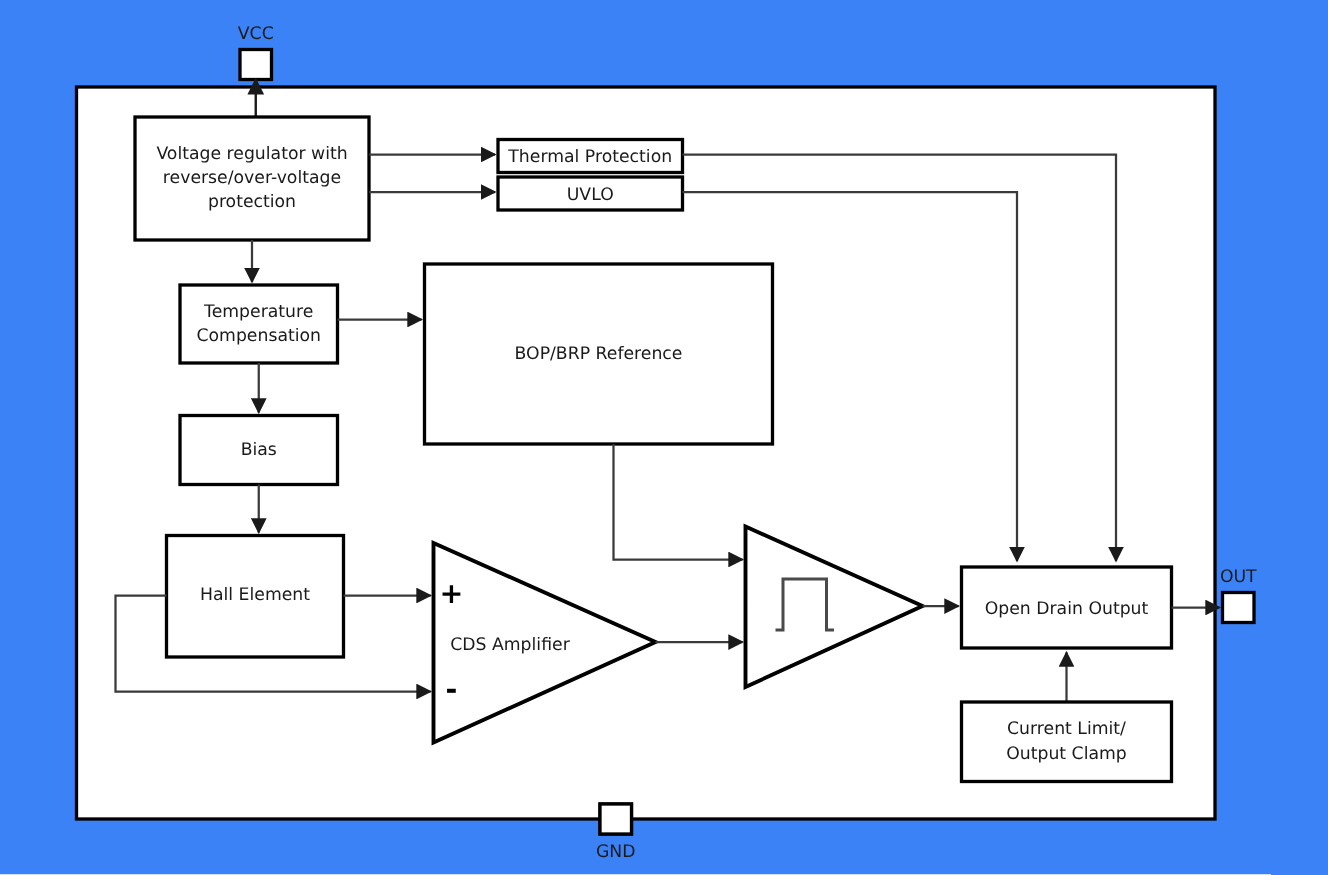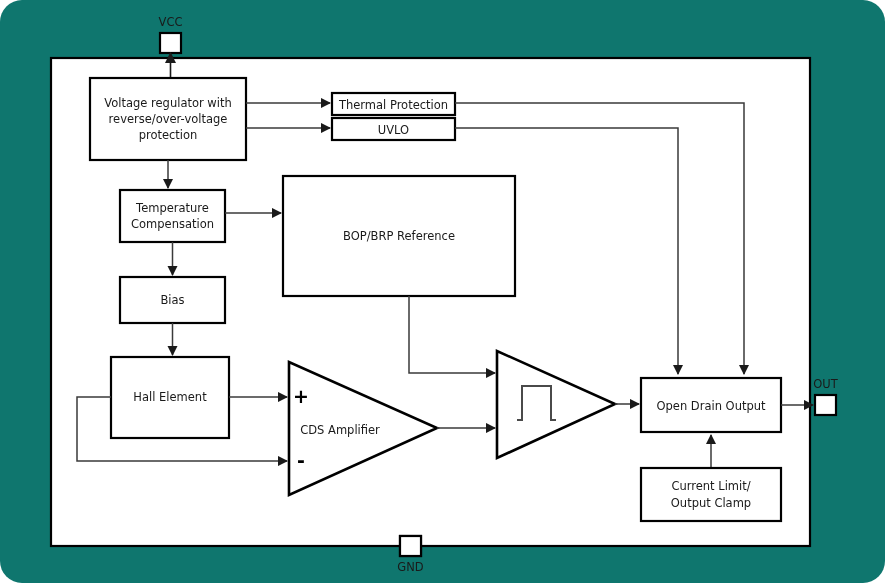--- a/index.html
+++ b/index.html
@@ -7,23 +7,22 @@
     padding: 0;
     background: #ffffff;
   }
   body {
     font-family: "DejaVu Sans", "Liberation Sans", sans-serif;
   }
   #canvas {
     position: relative;
     width: 885px;
     height: 583px;
-    background: #0f766e;
+    background: #3b82f6;
     overflow: hidden;
-    border-radius: 22px;
   }
   #diagram {
     position: absolute;
     left: 0;
     top: 0;
     width: 885px;
     height: 583px;
   }
   .blk-label {
     font-size: 11.5px;

